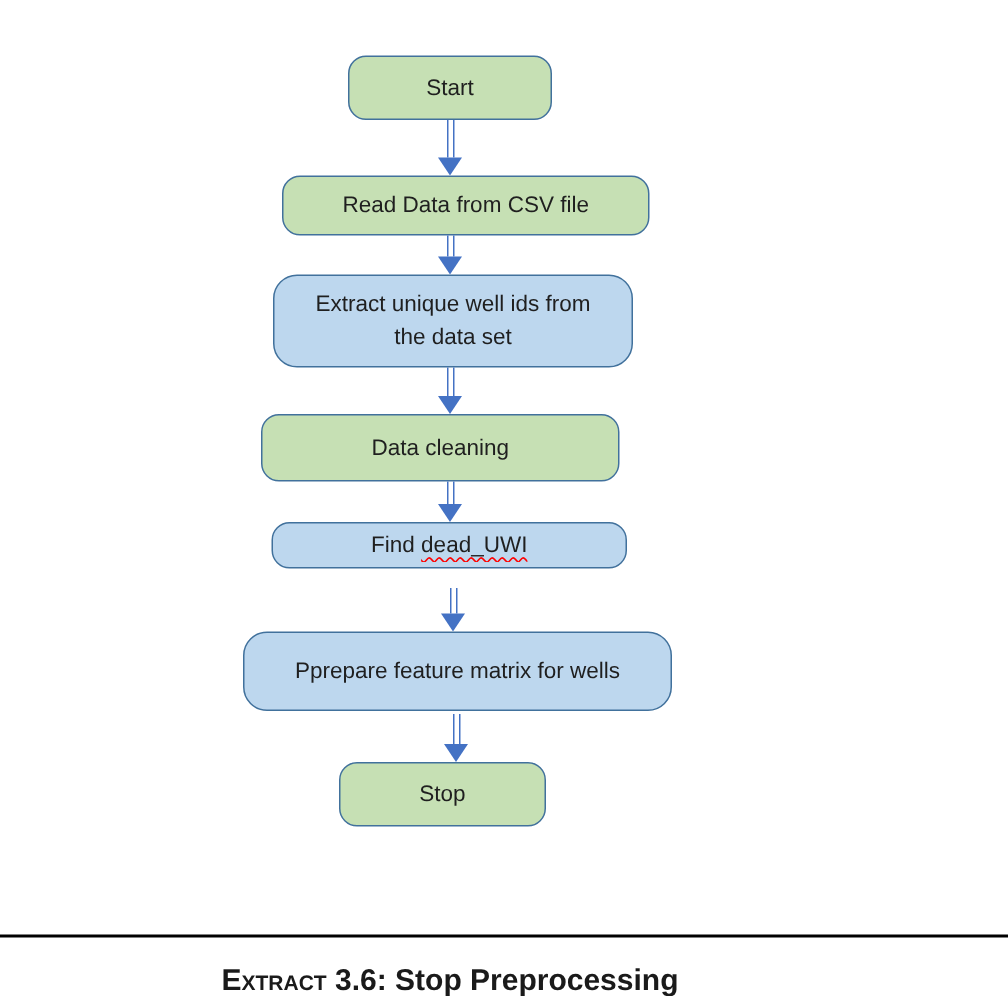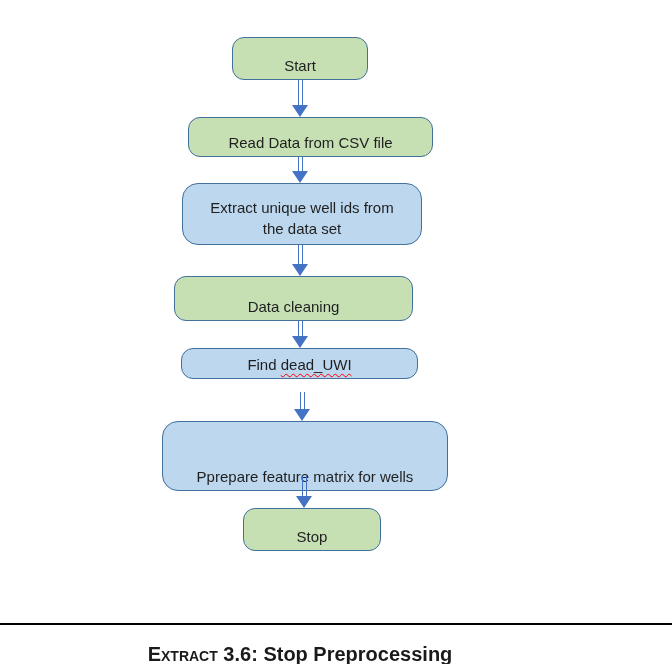--- a/index.html
+++ b/index.html
@@ -14,38 +14,38 @@
     height: 664px;
     background: #ffffff;
     overflow: hidden;
   }
   .flow-node {
     position: absolute;
     box-sizing: border-box;
     border: 1.6px solid #41719c;
     border-radius: 12px;
     display: flex;
-    align-items: flex-end;
+    align-items: center;
     justify-content: center;
     text-align: center;
     font-size: 15px;
     color: #1f1f1f;
     line-height: 1.45;
     padding: 2px 10px;
   }
   .fill-green { background: #c6e0b4; }
   .fill-blue  { background: #bdd7ee; }
 
   .node-start   { left: 232px; top: 37px;  width: 136px; height: 43px; }
   .node-read    { left: 188px; top: 117px; width: 245px; height: 40px; }
   .node-extract { left: 182px; top: 183px; width: 240px; height: 62px; border-radius: 16px; padding: 4px 18px; }
   .node-clean   { left: 174px; top: 276px; width: 239px; height: 45px; }
   .node-find    { left: 181px; top: 348px; width: 237px; height: 31px; }
-  .node-prepare { left: 162px; top: 421px; width: 286px; height: 70px; border-radius: 16px; }
-  .node-stop    { left: 243px; top: 508px; width: 138px; height: 43px; }
+  .node-prepare { left: 162px; top: 421px; width: 286px; height: 53px; border-radius: 16px; }
+  .node-stop    { left: 226px; top: 508px; width: 138px; height: 43px; }
 
   .flow-arrow {
     position: absolute;
     width: 16px;
     display: flex;
     flex-direction: column;
     align-items: center;
   }
   .flow-arrow .shaft {
     flex: 1 1 auto;

